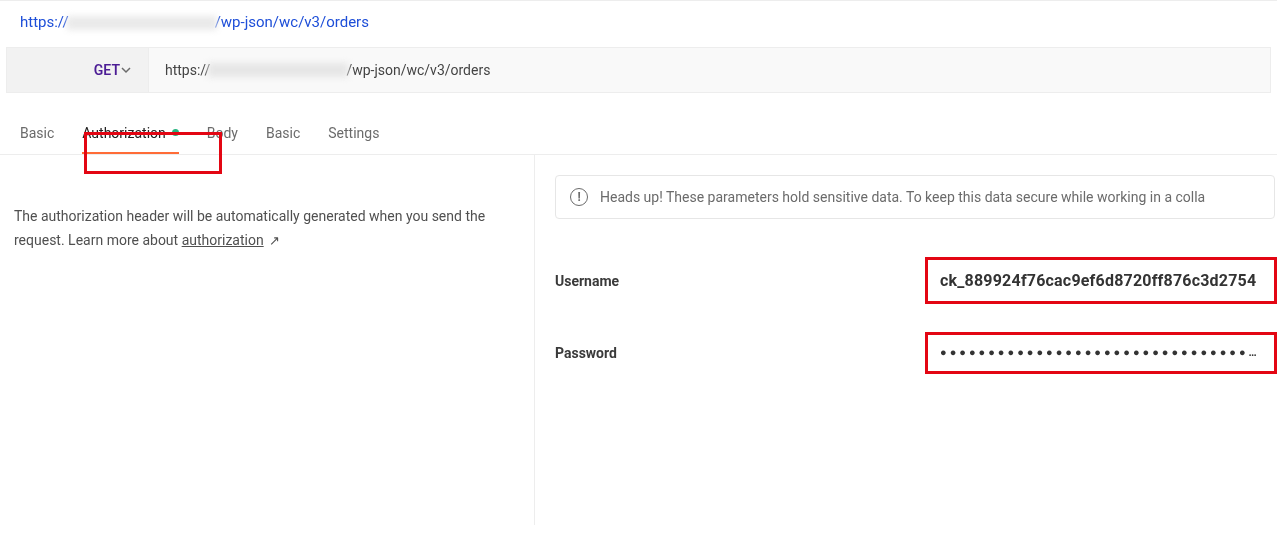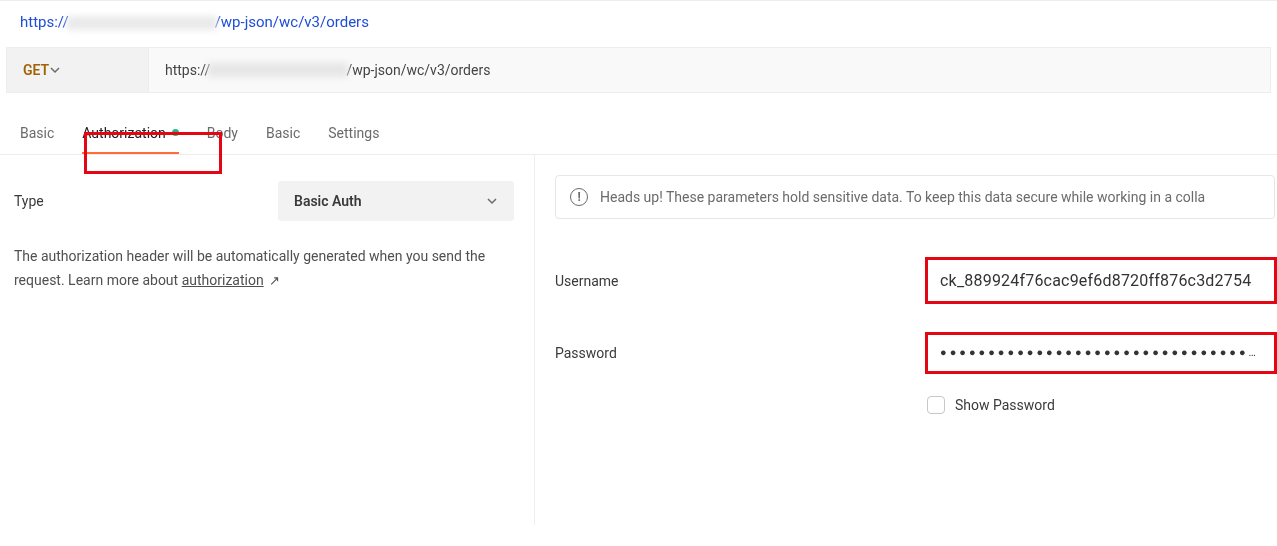--- a/index.html
+++ b/index.html
@@ -26,27 +26,27 @@
     }
     .request-row {
       display: flex;
       border: 1px solid #ededed;
       background: #fafafa;
       margin: 0 6px;
     }
     .method-select {
       display: flex;
       align-items: center;
-      justify-content: flex-start;
+      justify-content: flex-end;
       width: 142px;
       padding: 14px 16px;
       background: #f2f2f2;
       border-right: 1px solid #ededed;
       font-weight: 600;
-      color: #a16207;
+      color: #4c1d95;
       cursor: pointer;
     }
     .method-select .chev { color: #6b6b6b; }
     .url-input {
       flex: 1;
       display: flex;
       align-items: center;
       padding: 0 16px;
       color: #444;
       background: #f9f9f9;
@@ -175,20 +175,21 @@
       justify-content: center;
       font-size: 12px;
       font-weight: 700;
       flex-shrink: 0;
     }
     .form-area {
       margin-top: 40px;
       display: flex;
       flex-direction: column;
       gap: 32px;
+      font-weight: bold;
     }
     .form-row {
       display: flex;
       align-items: center;
     }
     .form-label {
       width: 372px;
       color: #3a3a3a;
       font-size: 14px;
     }
@@ -275,29 +276,20 @@
       <span>Basic</span>
     </div>
   <div class="tab">
       <span>Settings</span>
     </div>
 </div>
 <div class="tab-highlight"></div>
 
 <div class="body-area">
   <div class="left-pane">
-    <div class="type-row">
-      <div class="type-label">Type</div>
-      <div class="type-select">
-        <span>Basic Auth</span>
-        <svg class="chev" viewBox="0 0 12 12">
-            <path d="M2 4 L6 8 L10 4" stroke="#6b6b6b" stroke-width="1.5" fill="none"></path>
-          </svg>
-      </div>
-    </div>
     <div class="help-text">
       <span>The authorization header will be automatically generated when you send the request. Learn more about </span><a href="#"><span>authorization</span></a><span class="ext-icon"> ↗</span>
     </div>
   </div>
 
   <div class="right-pane">
     <div class="alert-box">
       <div class="alert-icon">!</div>
       <div>Heads up! These parameters hold sensitive data. To keep this data secure while working in a colla</div>
     </div>
@@ -312,19 +304,15 @@
       </div>
 
       <div class="form-row">
         <div class="form-label">Password</div>
         <div class="input-wrapper">
           <div class="text-input password-dots">●●●●●●●●●●●●●●●●●●●●●●●●●●●●●●●●●●●●●</div>
           <div class="red-highlight"></div>
         </div>
       </div>
 
-      <div class="check-row">
-        <div class="checkbox"></div>
-        <div class="check-label">Show Password</div>
-      </div>
     </div>
   </div>
 </div>
 
 </body></html>

